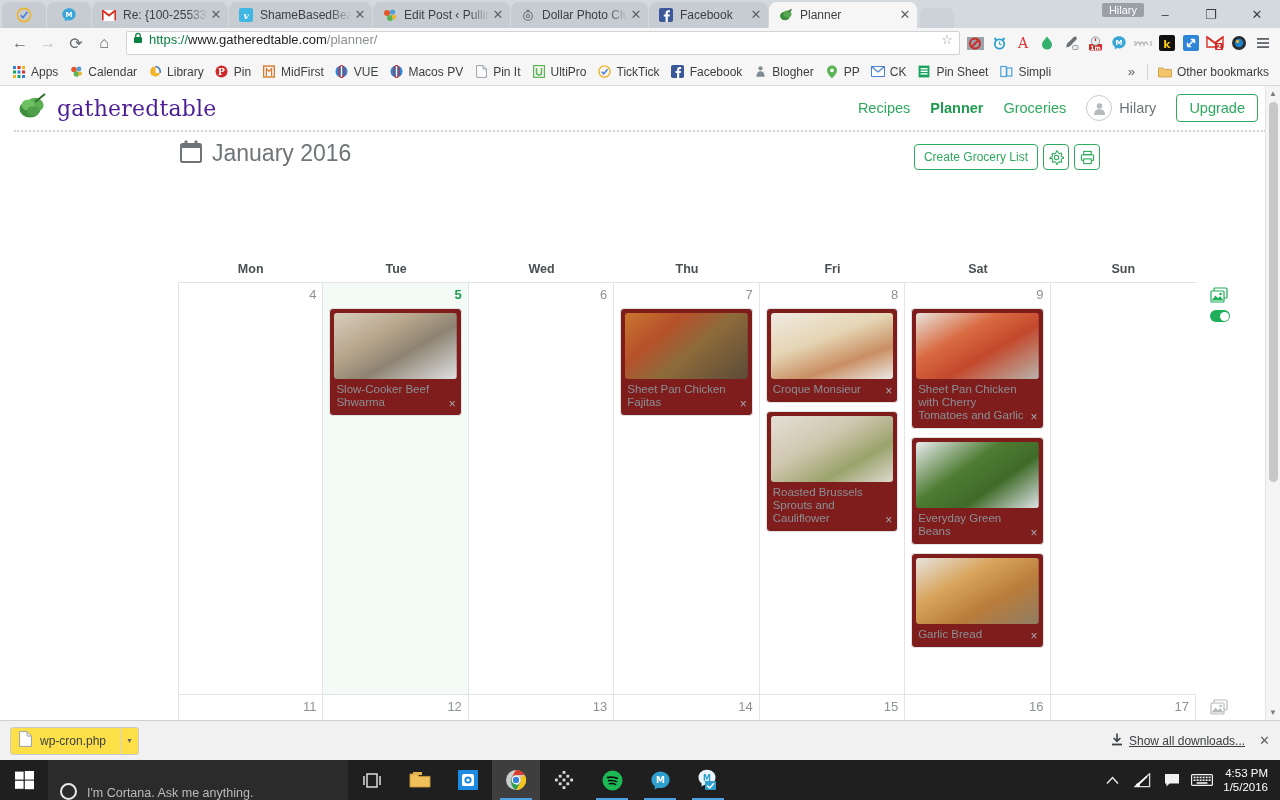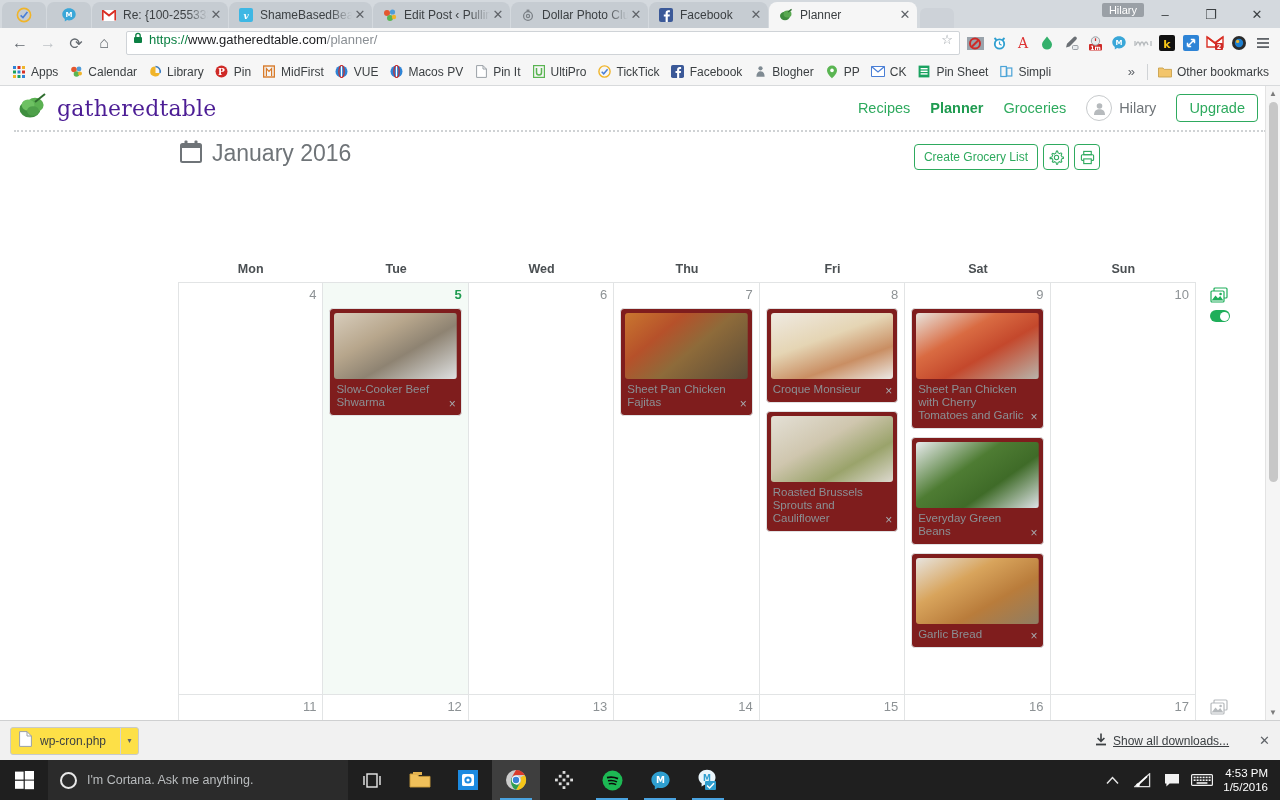--- a/index.html
+++ b/index.html
@@ -168,32 +168,32 @@
   .shelf {
     height: 40px; background: #f1f1f1; border-top: 1px solid #cfd0d1;
     display: flex; align-items: center; padding: 0 10px; position: relative;
   }
   .dl-item { display: flex; align-items: center; height: 28px;
     border: 1px solid #c8cacb; border-radius: 3px; background: #fde047; }
   .dl-name { font-size: 12px; color: #3c4043; padding: 0 14px 0 8px; display: flex;
     align-items: center; gap: 8px; }
   .dl-arrow { width: 18px; height: 26px; border-left: 1px solid #d3d5d6;
     display: flex; align-items: center; justify-content: center; font-size: 8px; color: #5f6368; }
-  .shelf-right { position: absolute; right: 10px; display: flex; align-items: center; gap: 30px; }
+  .shelf-right { position: absolute; right: 10px; display: flex; align-items: center; gap: 14px; }
   .show-all { font-size: 12px; color: #3c4043; text-decoration: underline; display: flex;
     align-items: center; gap: 6px; }
   .shelf-x { font-size: 13px; color: #5f6368; }
 
   
   .taskbar { height: 40px; background: #1f1f1f; display: flex; align-items: center;
     position: relative; }
   .tb-start { width: 48px; height: 40px; display: flex; align-items: center;
     justify-content: center; }
   .tb-cortana { width: 300px; height: 40px; background: #2b2b2b; display: flex;
-    align-items: center; gap: 10px; padding: 12px 12px; }
+    align-items: flex-end; gap: 10px; padding: 0 12px; }
   .cortana-ring { width: 17px; height: 17px; border-radius: 50%; border: 2px solid #e8e8e8; }
   .cortana-text { font-size: 12.5px; color: #b9bcbe; }
   .tb-icons { display: flex; align-items: center; height: 40px; }
   .tb-ic { width: 48px; height: 40px; display: flex; align-items: center;
     justify-content: center; position: relative; font-size: 16px; }
   .tb-ic.act::after { content: ""; position: absolute; bottom: 0; left: 8px; right: 8px;
     height: 2px; background: #4aa3e0; }
   .tb-ic.chrome-on { background: rgba(255,255,255,.14); }
   .tray { position: absolute; right: 0; display: flex; align-items: center; height: 48px; }
   .tray-ic { width: 30px; display: flex; align-items: center; justify-content: center;
@@ -711,23 +711,20 @@
             <div class="meal-title">Everyday Green Beans</div>
             <span class="meal-x">×</span>
           </div>
           <div class="meal-card">
             <div class="meal-img" style="background-image:linear-gradient(150deg,#e7e4df 0%,#d8a45c 35%,#b97c3b 65%,#8f7d63 100%)"></div>
             <div class="meal-title">Garlic Bread</div>
             <span class="meal-x">×</span>
           </div>
         </div>
 
-        <div class="daycell">
-          <div class="daynum">10</div>
-        </div>
 
         <div class="rail" style="top:4px; right:-42px">
           <span class="ricon">
             <svg width="18" height="16" viewBox="0 0 18 16">
               <rect x="4" y="1" width="13" height="10" rx="1" fill="#fff" stroke="#1fae5a" stroke-width="1.2"></rect>
               <rect x="1" y="4" width="13" height="11" rx="1" fill="#fff" stroke="#1fae5a" stroke-width="1.2"></rect>
               <path d="M1.6 13.5 L5.5 8.6 L8 11.2 L10.2 9 L13.4 13.5z" fill="#1fae5a"></path>
               <circle cx="10.6" cy="7" r="1.3" fill="#1fae5a"></circle>
             </svg>
           </span>

